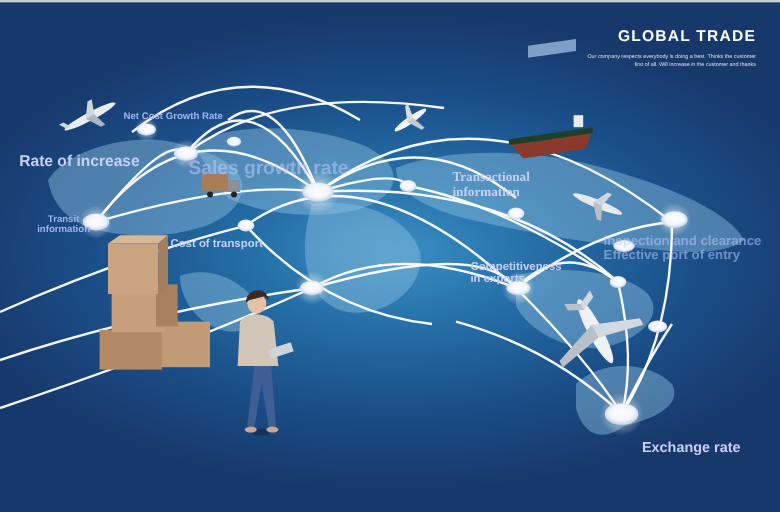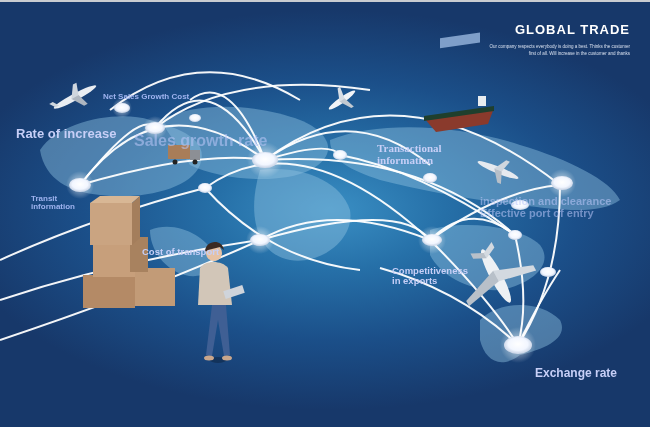--- a/index.html
+++ b/index.html
@@ -3,24 +3,24 @@
 <meta charset="utf-8">
 <style>
   html, body { margin:0; padding:0; }
   body { width:650px; height:427px; overflow:hidden; background:#17386a; font-family:"Liberation Sans", sans-serif; }
   .stage { position:relative; width:650px; height:427px; overflow:hidden;
     background: radial-gradient(ellipse 380px 200px at 330px 210px, #3a8fc4 0%, #2670a8 30%, #1b4f89 65%, #17386a 100%); }
   .topline { position:absolute; left:0; top:0; width:650px; height:2px; background:#c9ccd1; }
   svg.scene { position:absolute; left:0; top:0; }
   .label { position:absolute; color:#c7cff7; font-weight:bold; white-space:nowrap; line-height:1.05; }
   .lbl-sm { font-size:8px; color:#9fb3ef; }
-  .lbl-md { font-size:9.5px;margin-top:48px; }
+  .lbl-md { font-size:9.5px; }
   .lbl-lg { font-size:13px; }
   .lbl-xl { font-size:16px; }
-  .faint { color:rgba(190,200,250,0.55); }
+  .faint { color:rgba(190,200,250,0.55);margin-left:23px; }
   .title-block { position:absolute; right:20px; top:22px; text-align:right; color:#fff; }
   .title-block .t { font-size:13px; font-weight:bold; letter-spacing:1px; }
   .title-block .s { font-size:4.5px; line-height:7px; margin-top:6px; color:#d8e0ef; width:150px; }
 </style>
 </head>
 <body>
 
 <div class="stage">
   <div class="topline"></div>
 
@@ -196,24 +196,24 @@
   </svg>
 
   <div class="title-block">
     <div class="t">GLOBAL TRADE</div>
     <div class="s">
       <div>Our company respects everybody is doing a best. Thinks the customer</div>
       <div>first of all. Will increase in the customer and thanks</div>
     </div>
   </div>
 
-  <div class="label lbl-sm" style="left:103px; top:93px;">Net Sales Growth Cost</div>
+  <div class="label lbl-sm" style="left:103px; top:93px;">Net Cost Growth Rate</div>
   <div class="label lbl-lg" style="left:16px; top:127px;">Rate of increase</div>
   <div class="label lbl-xl faint" style="left:134px; top:133px;">Sales growth rate</div>
-  <div class="label lbl-sm" style="left:31px; top:195px;">
+  <div class="label lbl-sm" style="left:31px; top:179px;text-align:center;">
     <div>Transit</div>
     <div>information</div>
   </div>
   <div class="label lbl-md" style="left:142px; top:199px;">Cost of transport</div>
   <div class="label" style="left:377px; top:143px; font-size:11px;font-family:Liberation Serif, serif;">
     <div>Transactional</div>
     <div>information</div>
   </div>
   <div class="label faint" style="left:480px; top:196px; font-size:11px;">
     <div>inspection and clearance</div>

